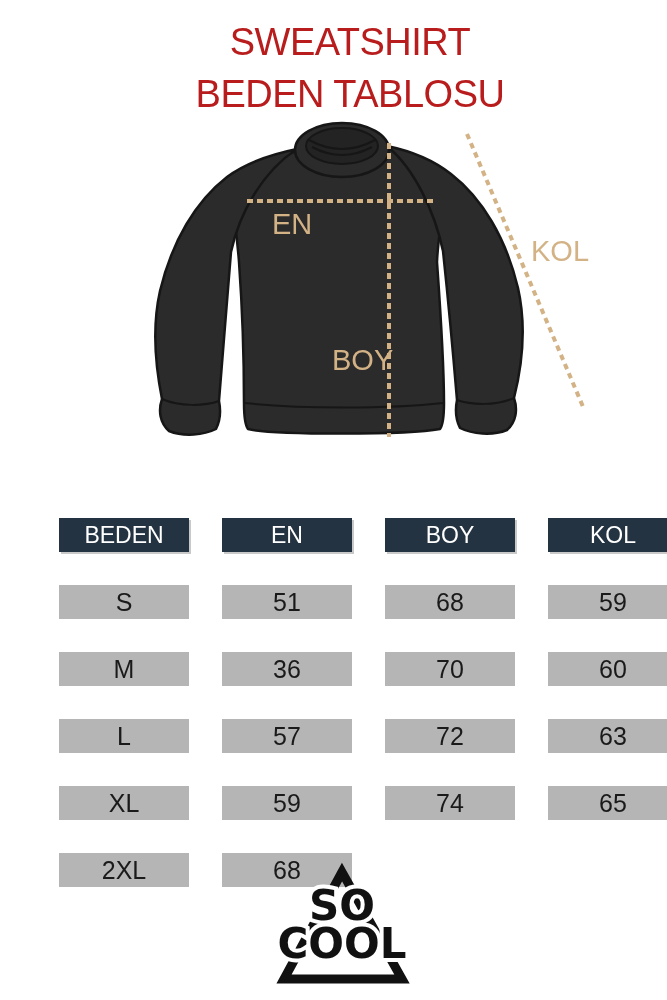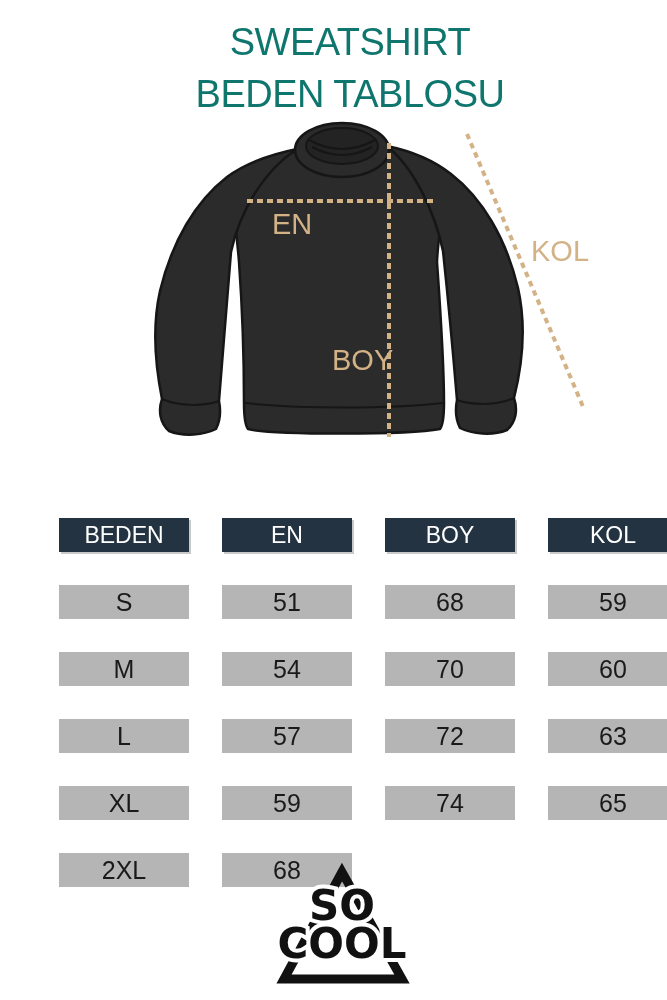--- a/index.html
+++ b/index.html
@@ -5,21 +5,21 @@
   html,body{margin:0;padding:0;}
   body{font-family:"Liberation Sans",sans-serif;background:#ffffff;}
   .canvas{
     position:relative;width:667px;height:1000px;
     background:#ffffff;overflow:hidden;
   }
 
   
   .title{
     position:absolute;left:350px;top:16px;transform:translateX(-50%);
-    text-align:center;white-space:nowrap;color:#0f766e;
+    text-align:center;white-space:nowrap;color:#b91c1c;
   }
   .title-line{font-size:38px;line-height:52px;letter-spacing:-0.5px;font-weight:400;}
 
   
   .diagram-svg{position:absolute;left:0;top:0;}
   .diagram-svg text{font-family:"Liberation Sans",sans-serif;}
 
   
   .size-table{
     position:absolute;left:59px;top:518px;
@@ -120,21 +120,21 @@
     <div class="cell header">EN</div>
     <div class="cell header">BOY</div>
     <div class="cell header">KOL</div>
 
     <div class="cell data">S</div>
     <div class="cell data">51</div>
     <div class="cell data">68</div>
     <div class="cell data">59</div>
 
     <div class="cell data">M</div>
-    <div class="cell data">54</div>
+    <div class="cell data">36</div>
     <div class="cell data">70</div>
     <div class="cell data">60</div>
 
     <div class="cell data">L</div>
     <div class="cell data">57</div>
     <div class="cell data">72</div>
     <div class="cell data">63</div>
 
     <div class="cell data">XL</div>
     <div class="cell data">59</div>

